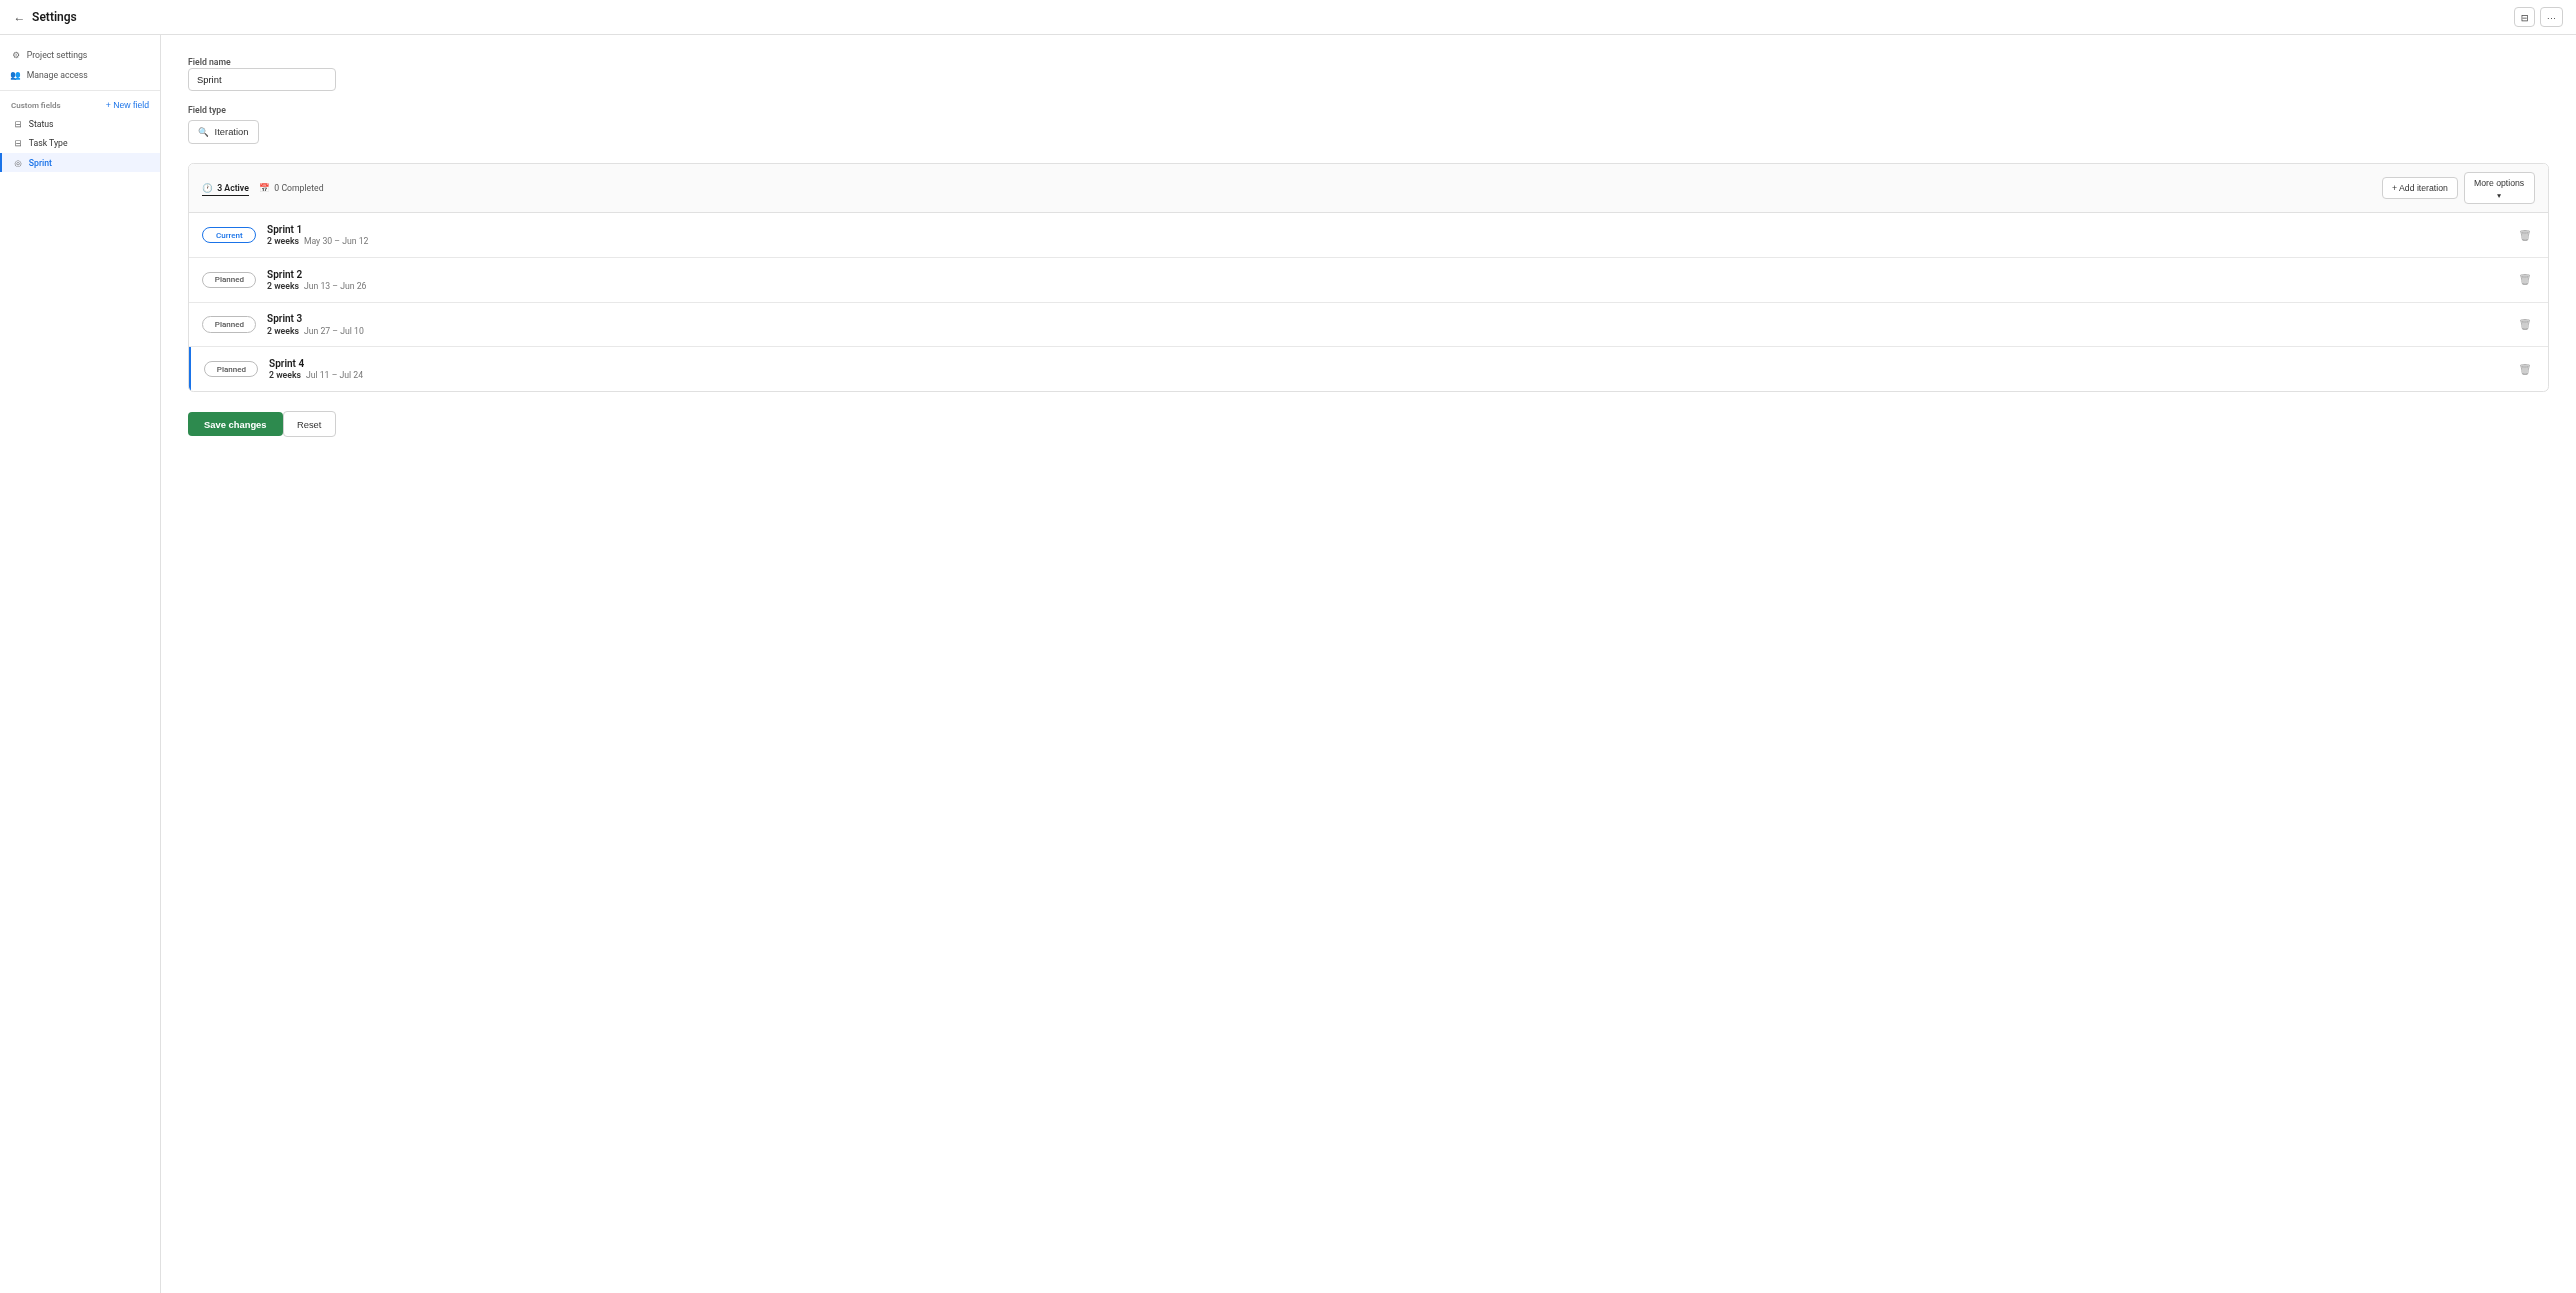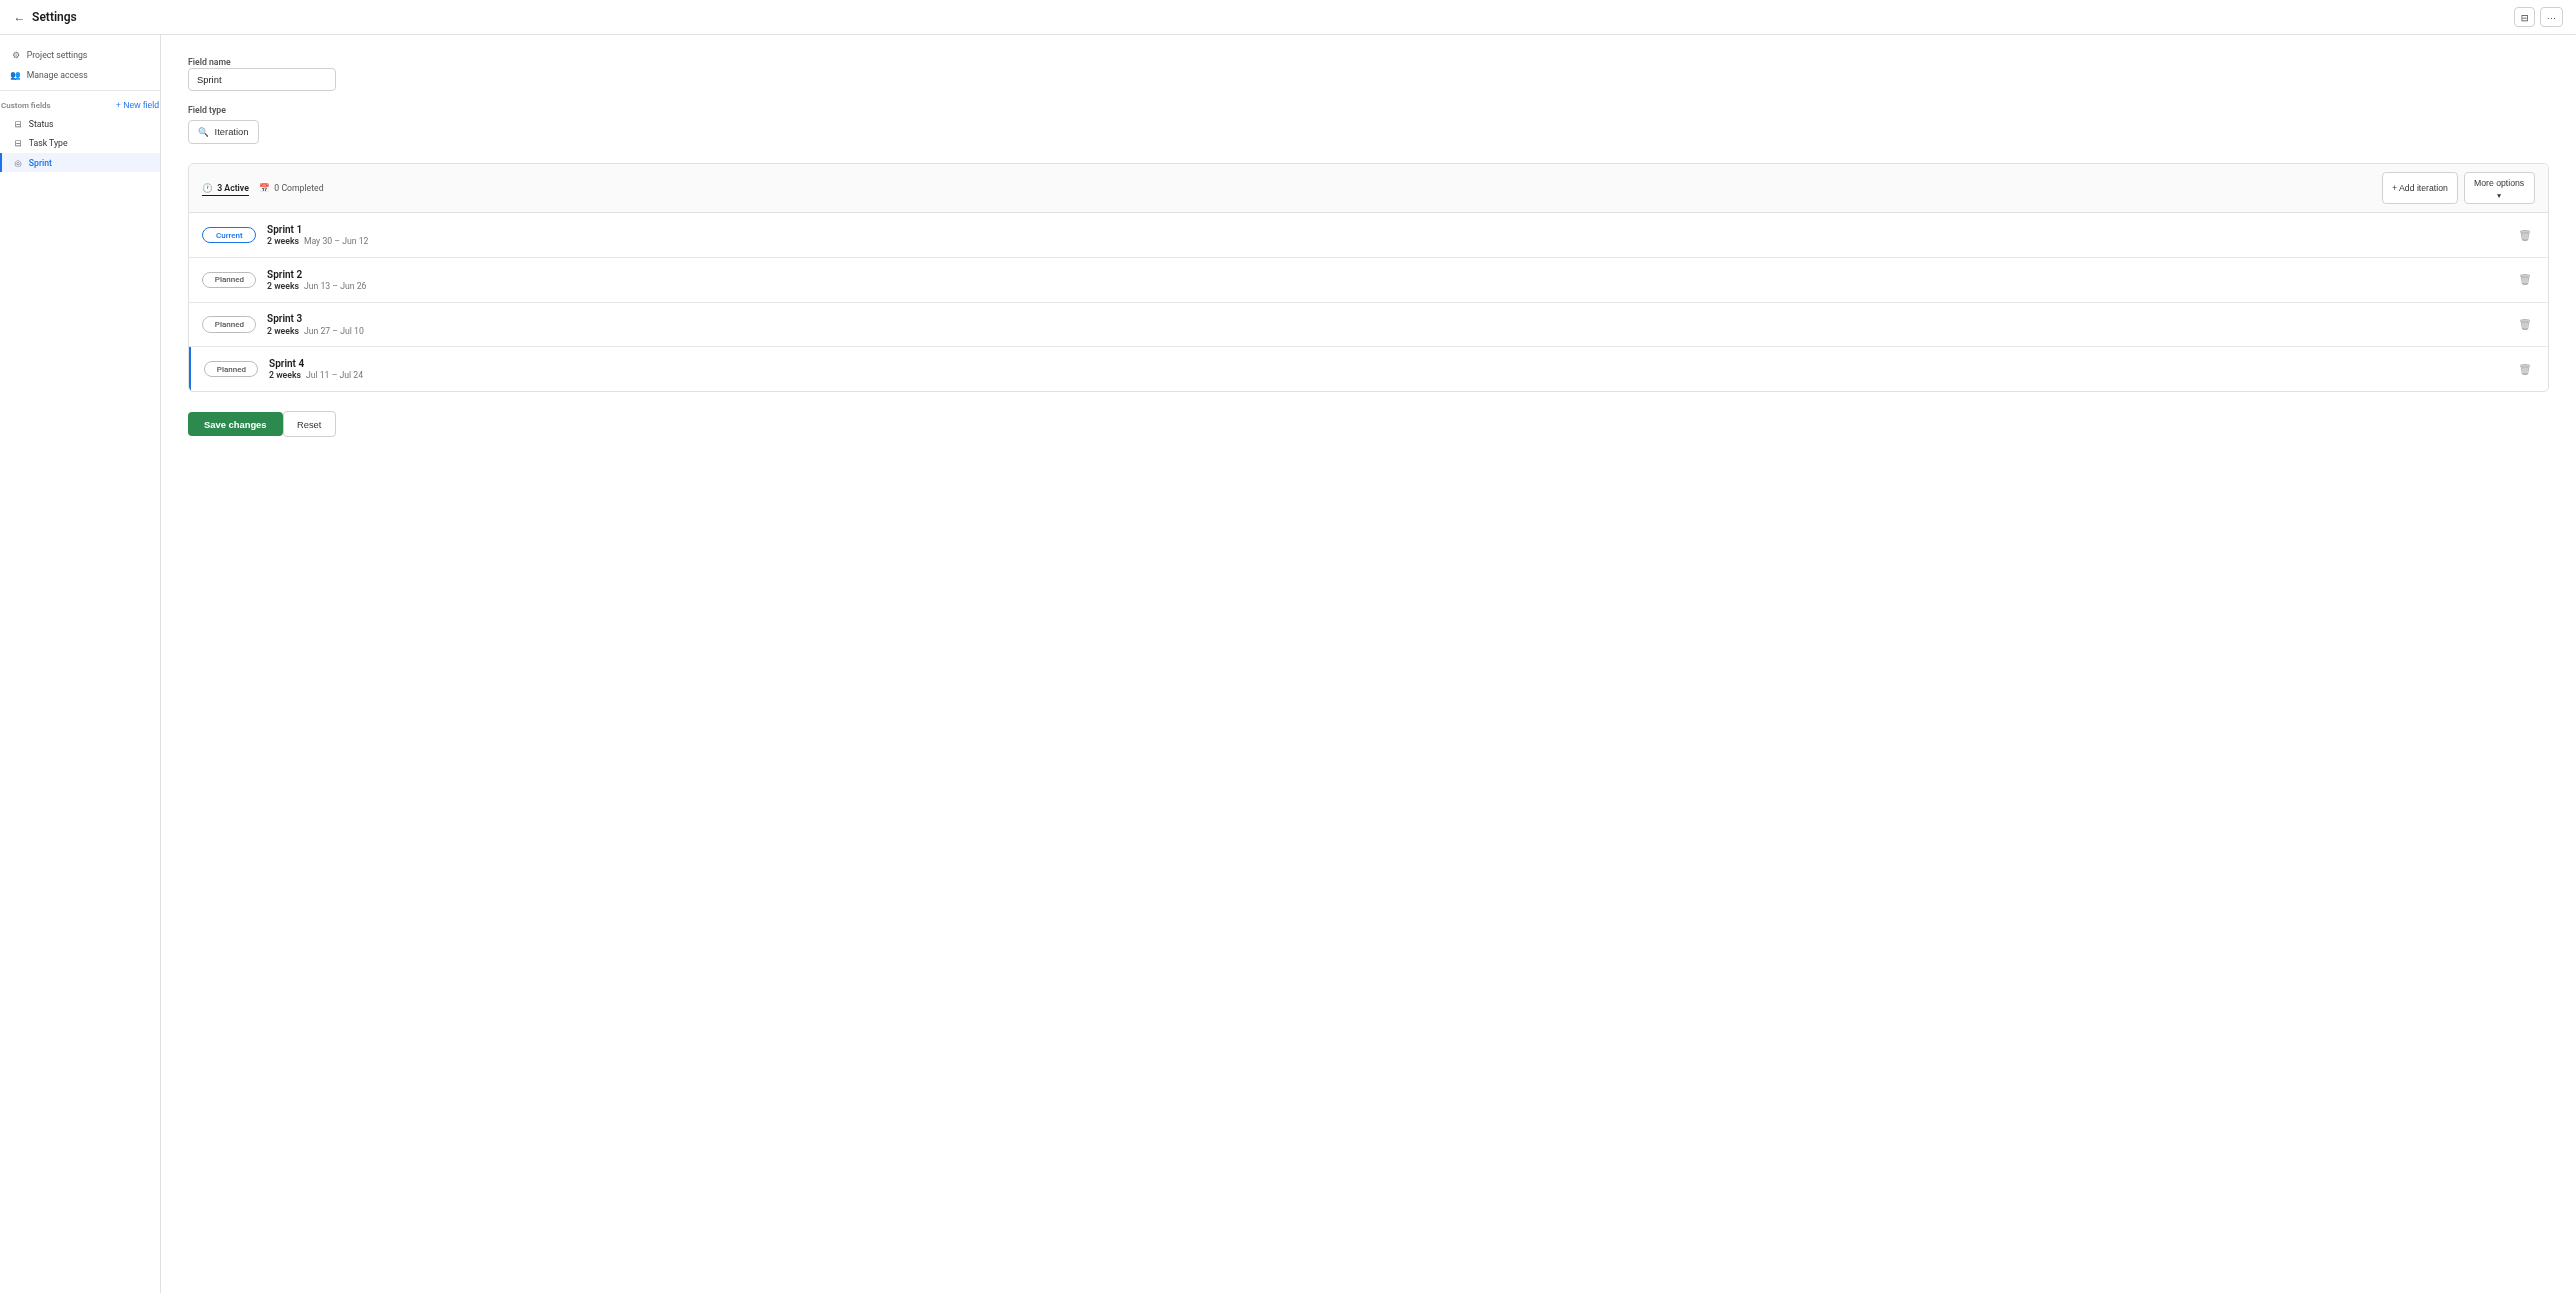--- a/index.html
+++ b/index.html
@@ -75,21 +75,21 @@
     }
     .sidebar-divider {
       border: none;
       border-top: 0.7px solid #e8e8e8;
       margin: 5.4px 0;
     }
     .sidebar-custom-fields-header {
       display: flex;
       align-items: center;
       justify-content: space-between;
-      padding: 4px 1px;
+      padding: 4px 11px;
     }
     .sidebar-custom-fields-label {
       font-size: 8px;
       font-weight: 600;
       color: #888;
       text-transform: none;
     }
     .new-field-btn {
       display: flex;
       align-items: center;
@@ -202,20 +202,21 @@
       padding: 2.7px 0;
       border-bottom: 1.3px solid transparent;
     }
     .tab-btn.active-tab {
       color: #1a1a1a;
       font-weight: 600;
       border-bottom: 1.3px solid #1a1a1a;
     }
     .iterations-header-right {
       display: flex;
+      align-items: center;
       gap: 5.4px;
     }
     .add-iter-btn {
       display: flex;
       align-items: center;
       gap: 4px;
       padding: 4.7px 9.4px;
       border: 0.7px solid #d0d0d0;
       border-radius: 4px;
       background: #fff;

